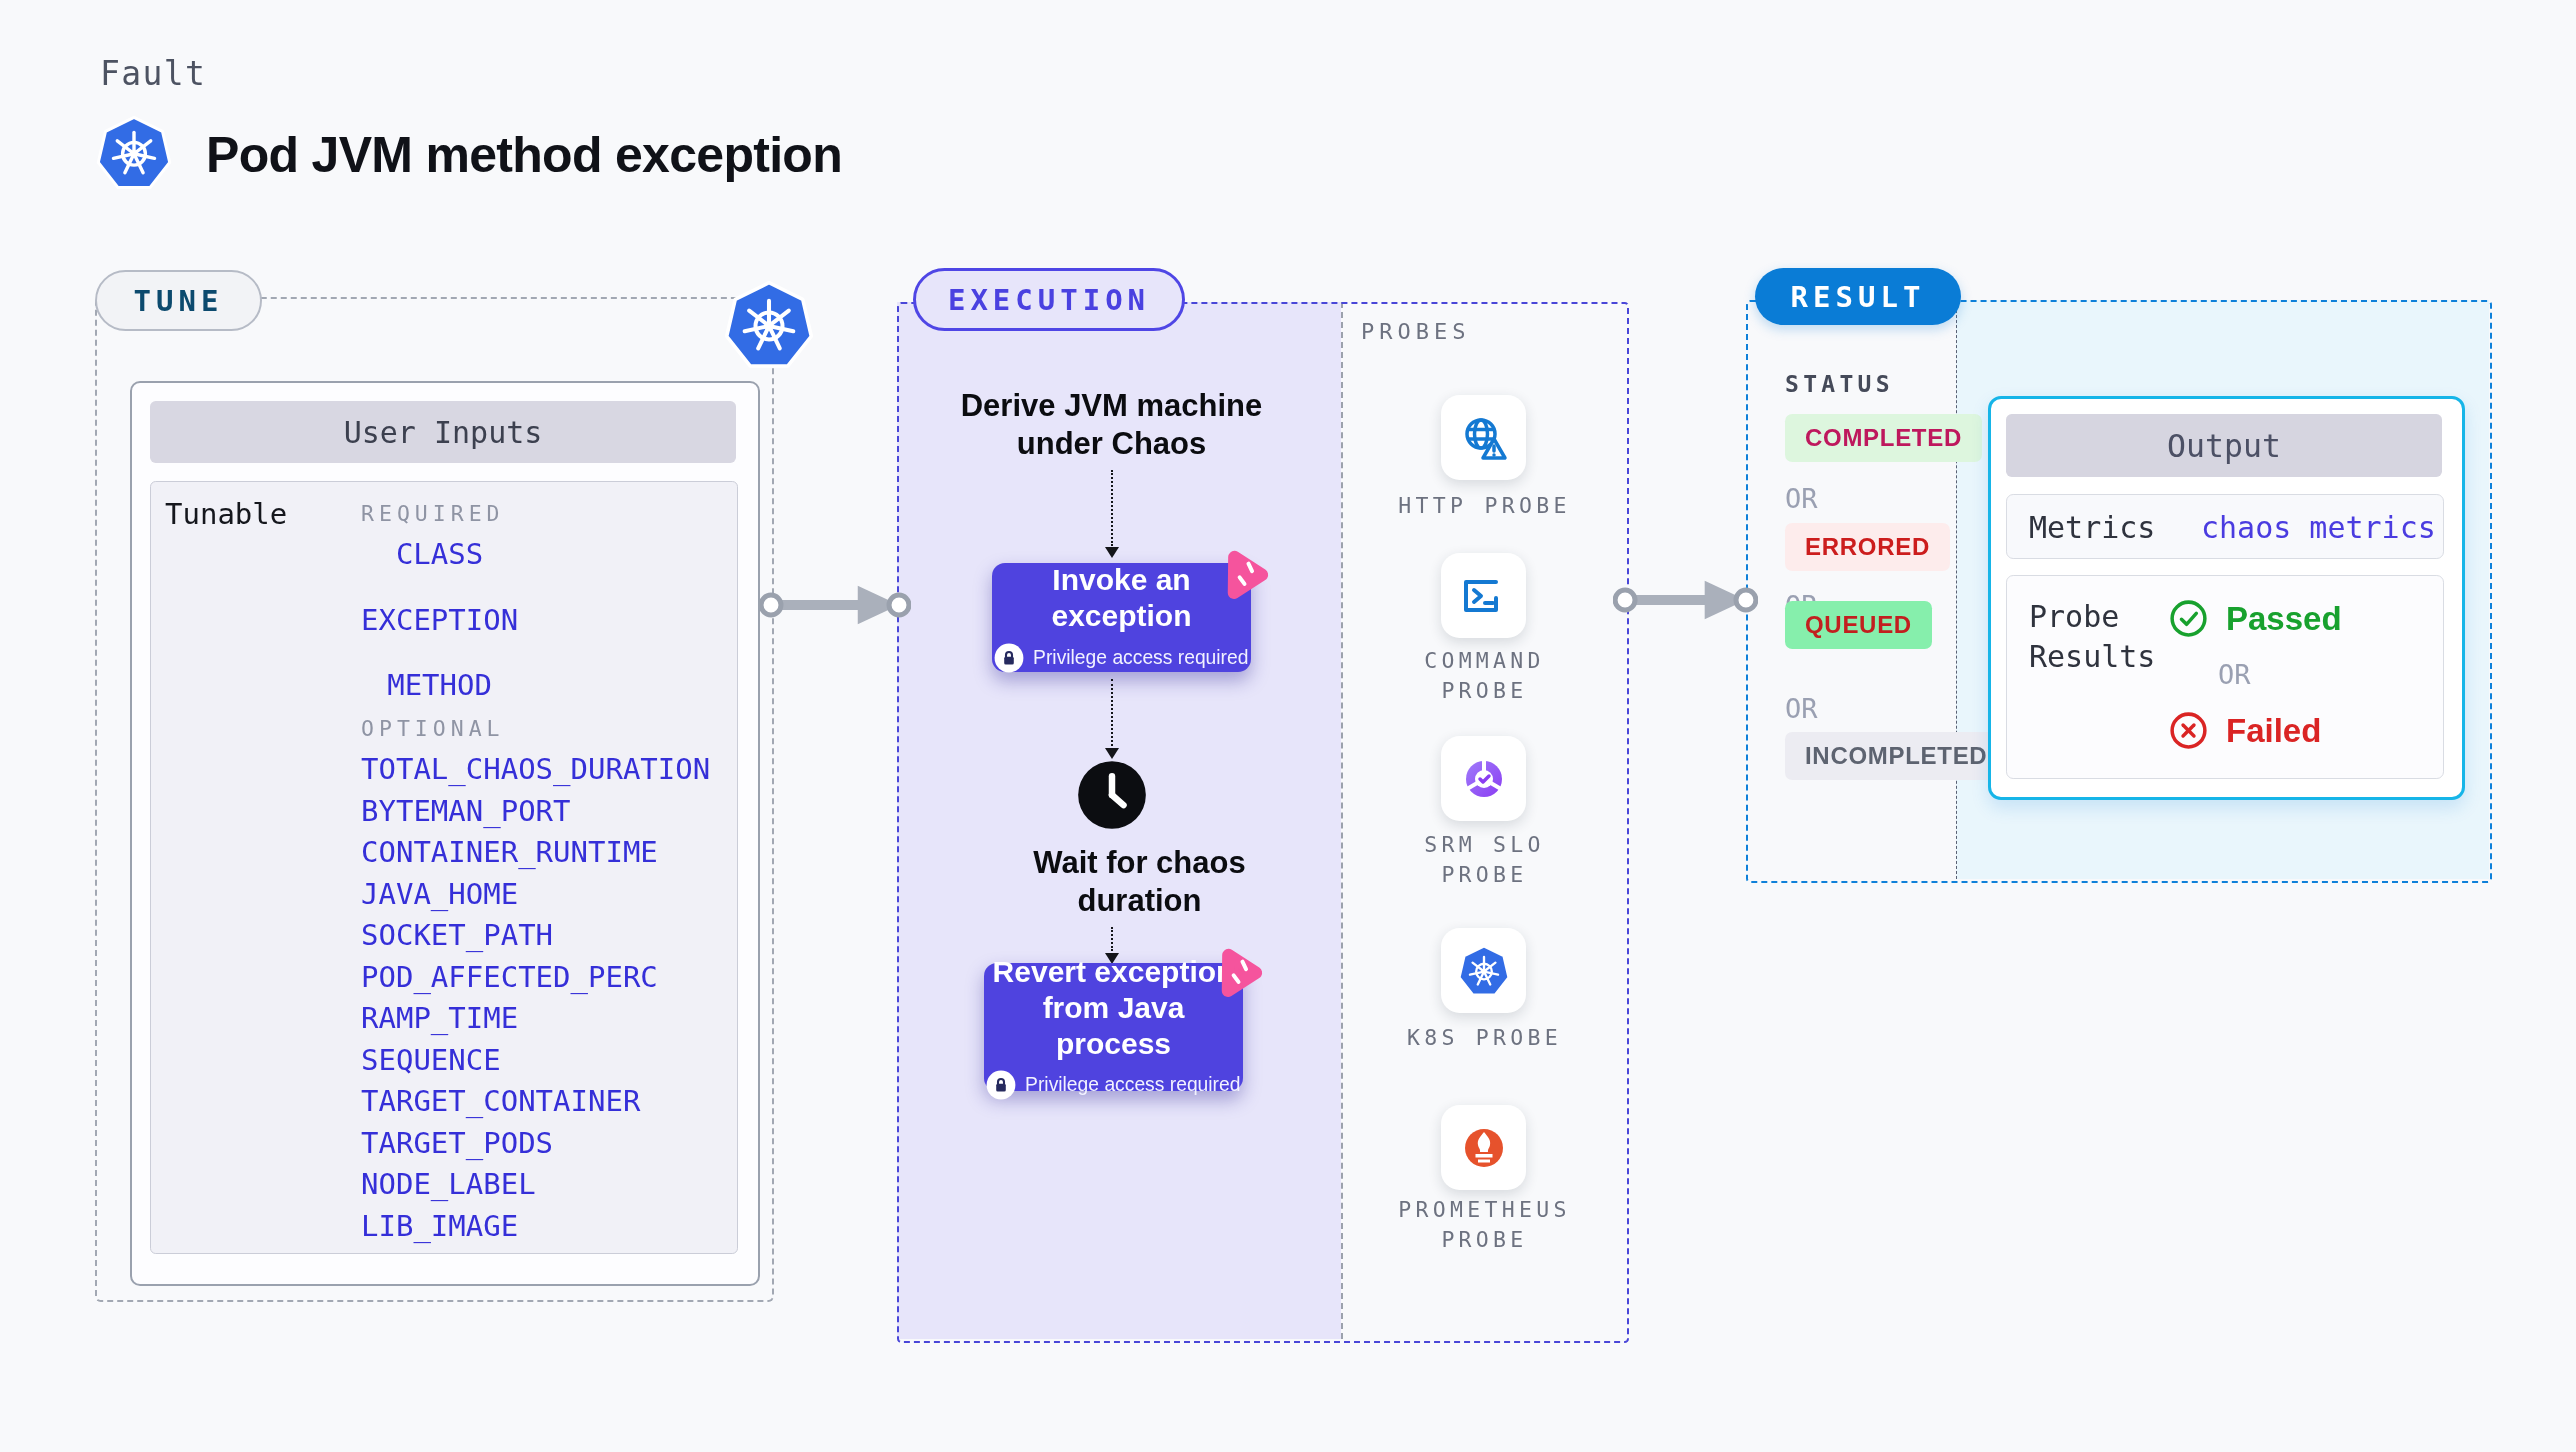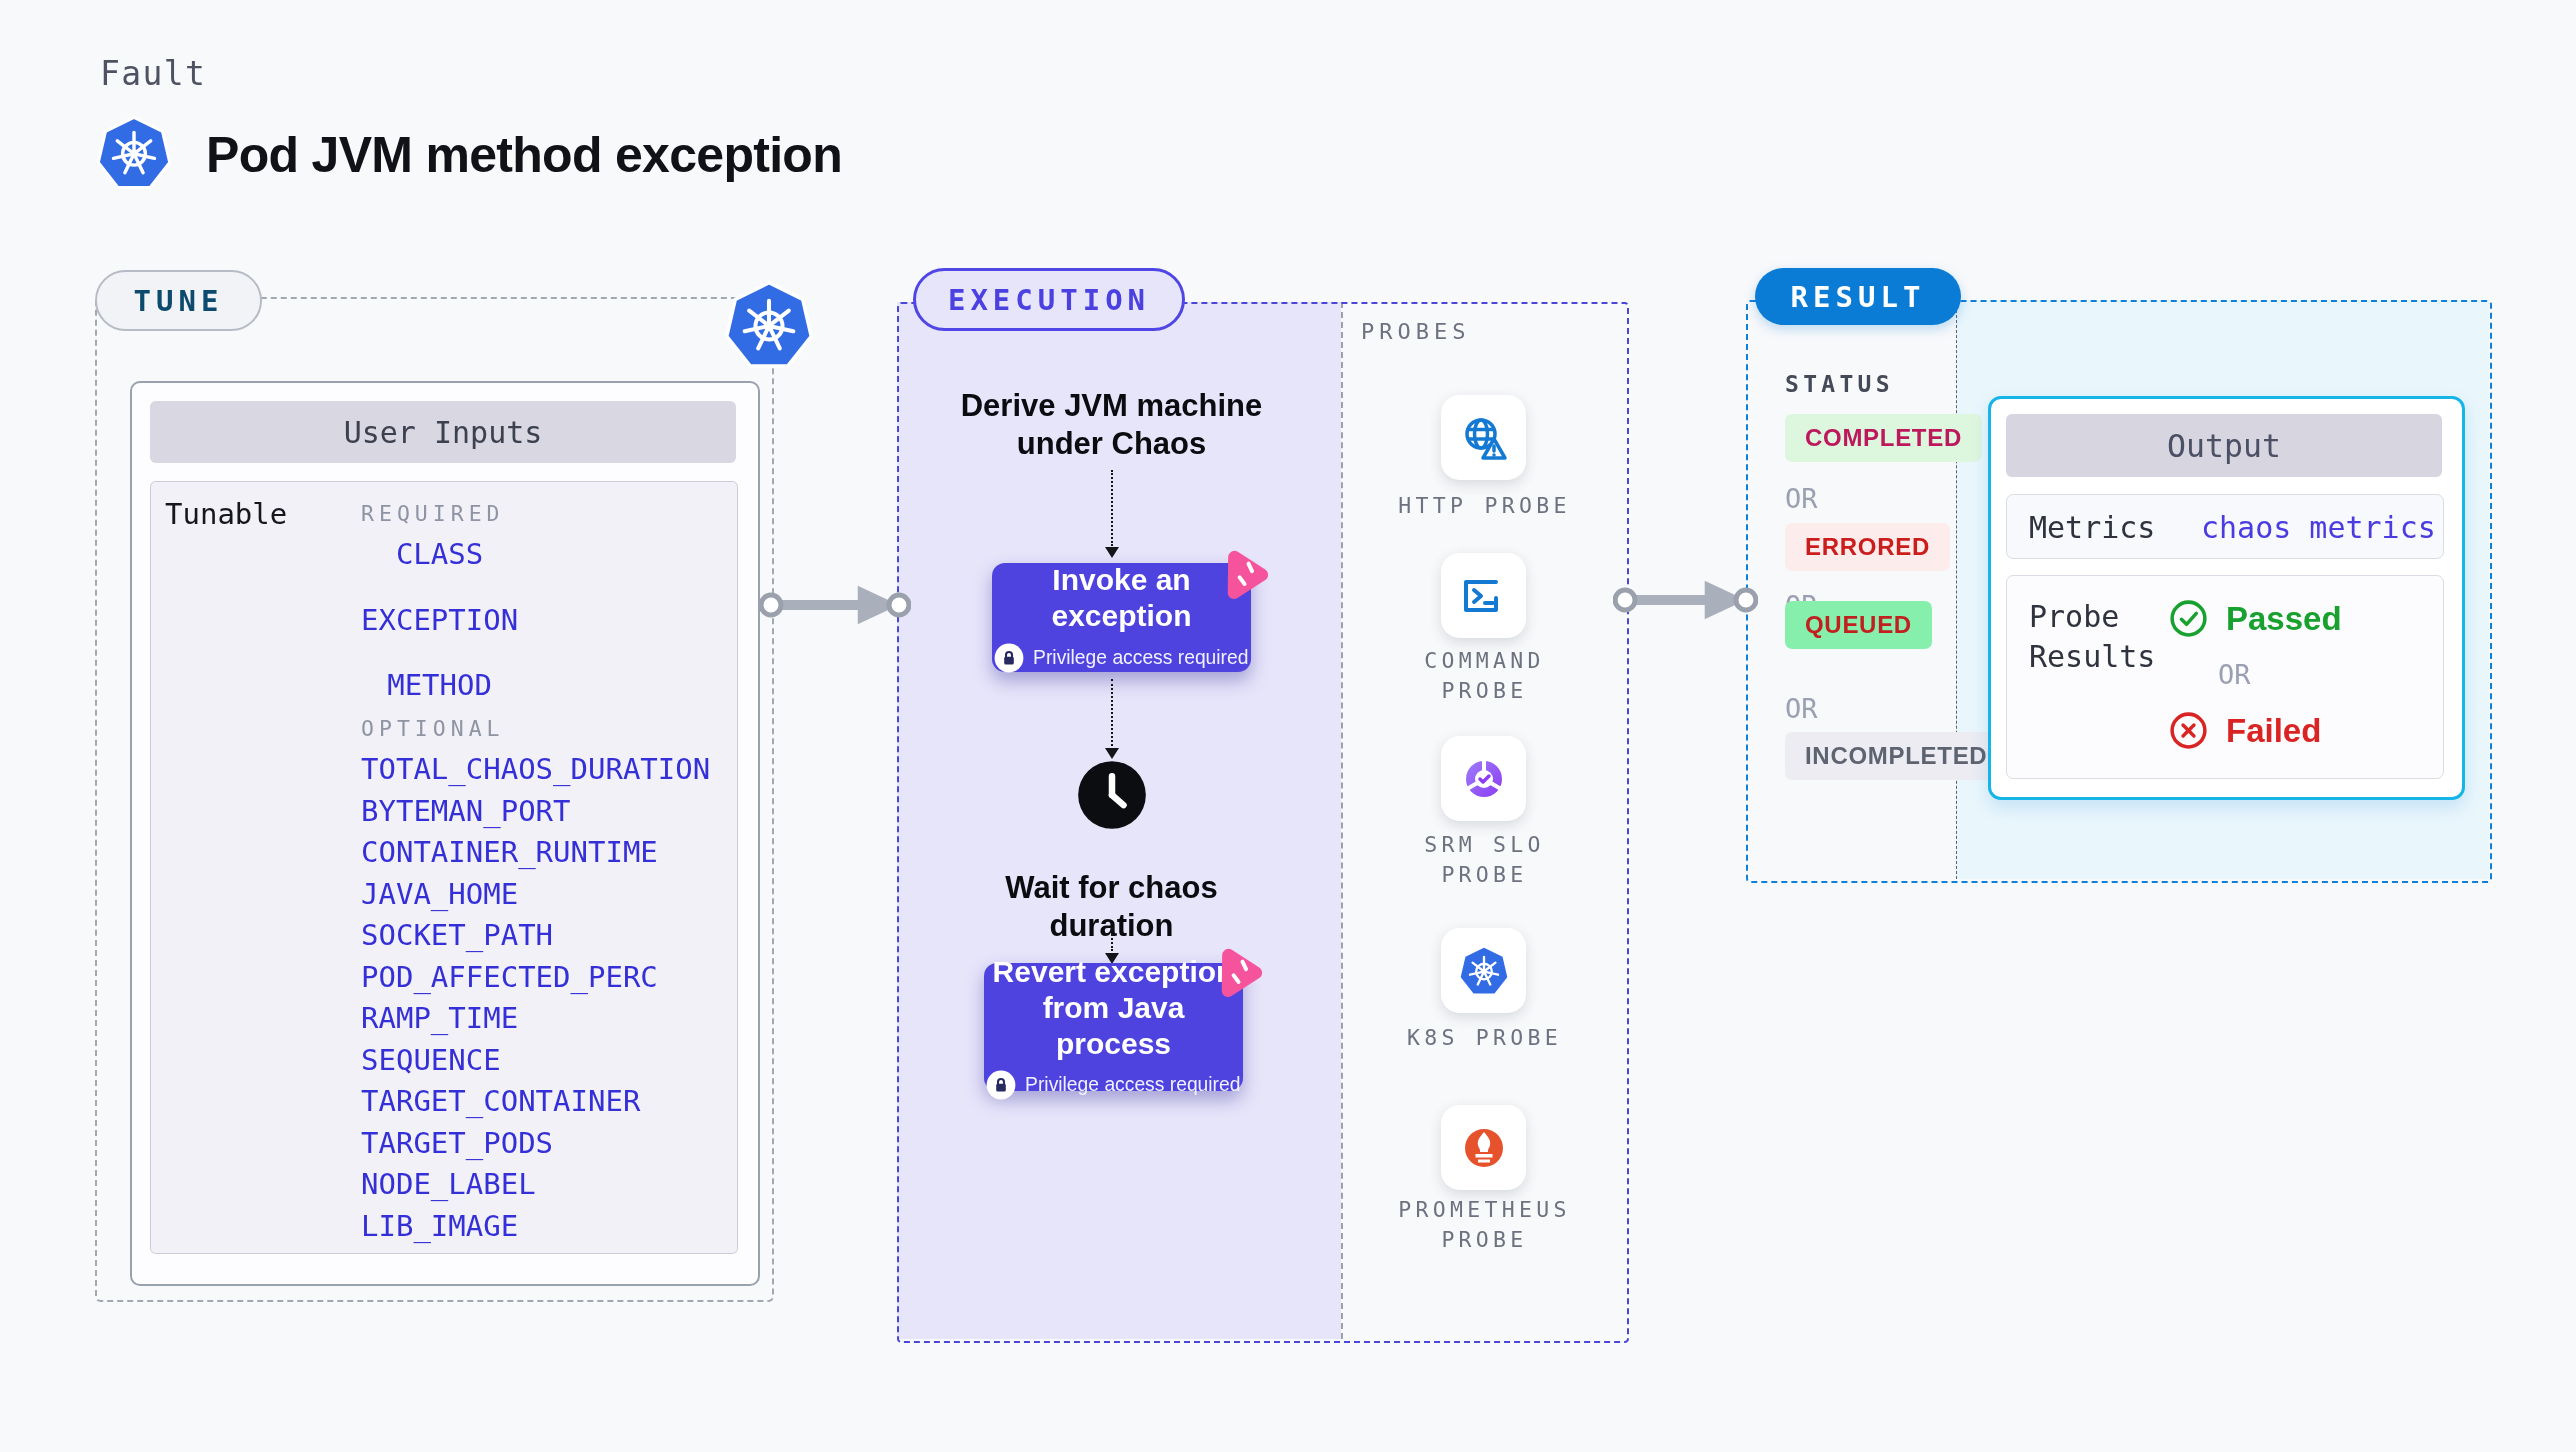--- a/index.html
+++ b/index.html
@@ -37,21 +37,21 @@
   .req-list{left:361px;top:539px;gap:34px;text-align:center;}
   .opt-list{left:361px;top:754px;gap:10px;}
   .param{font-size:29px;line-height:31.5px;color:#352fd8;cursor:pointer;white-space:nowrap;}
 
   
   .exec-fill{left:897px;top:302px;width:444px;height:1037px;background:#e7e5fa;z-index:1;}
   .exec-box{left:897px;top:302px;width:728px;height:1037px;border:2.9px dashed #4946d8;border-radius:4.3px;z-index:4;}
   .probes-sep{left:1341px;top:302px;height:1037px;width:0;border-left:2.1px dashed #9ba1ac;z-index:2;}
   .derive-text,.wait-text{width:315px;text-align:center;font-size:31px;line-height:38px;font-weight:bold;color:#0b0c10;z-index:3;}
   .derive-text{left:954px;top:387px;}
-  .wait-text{left:954px;top:844px;margin-top:25px;}
+  .wait-text{left:982px;top:844px;}
   .dot-conn{width:0;border-left:2.9px dotted #141519;z-index:3;}
   .dot-head{width:0;height:0;border-left:7.9px solid transparent;border-right:7.9px solid transparent;
             border-top:11.5px solid #141519;z-index:3;}
   .node-card{background:#4f43df;border-radius:13px;box-shadow:0 8.6px 18.6px rgba(43,33,150,.35);
              display:flex;flex-direction:column;align-items:center;justify-content:center;z-index:3;}
   .invoke-card{left:992px;top:563px;width:259px;height:109px;}
   .revert-card{left:984px;top:963px;width:259px;height:128px;}
   .node-title{font-size:30px;line-height:36px;font-weight:bold;color:#ffffff;text-align:center;}
   .priv-row{display:flex;align-items:center;gap:8.6px;margin-top:8.6px;}
   .priv-text{font-size:19.3px;color:#f2f2ff;}

